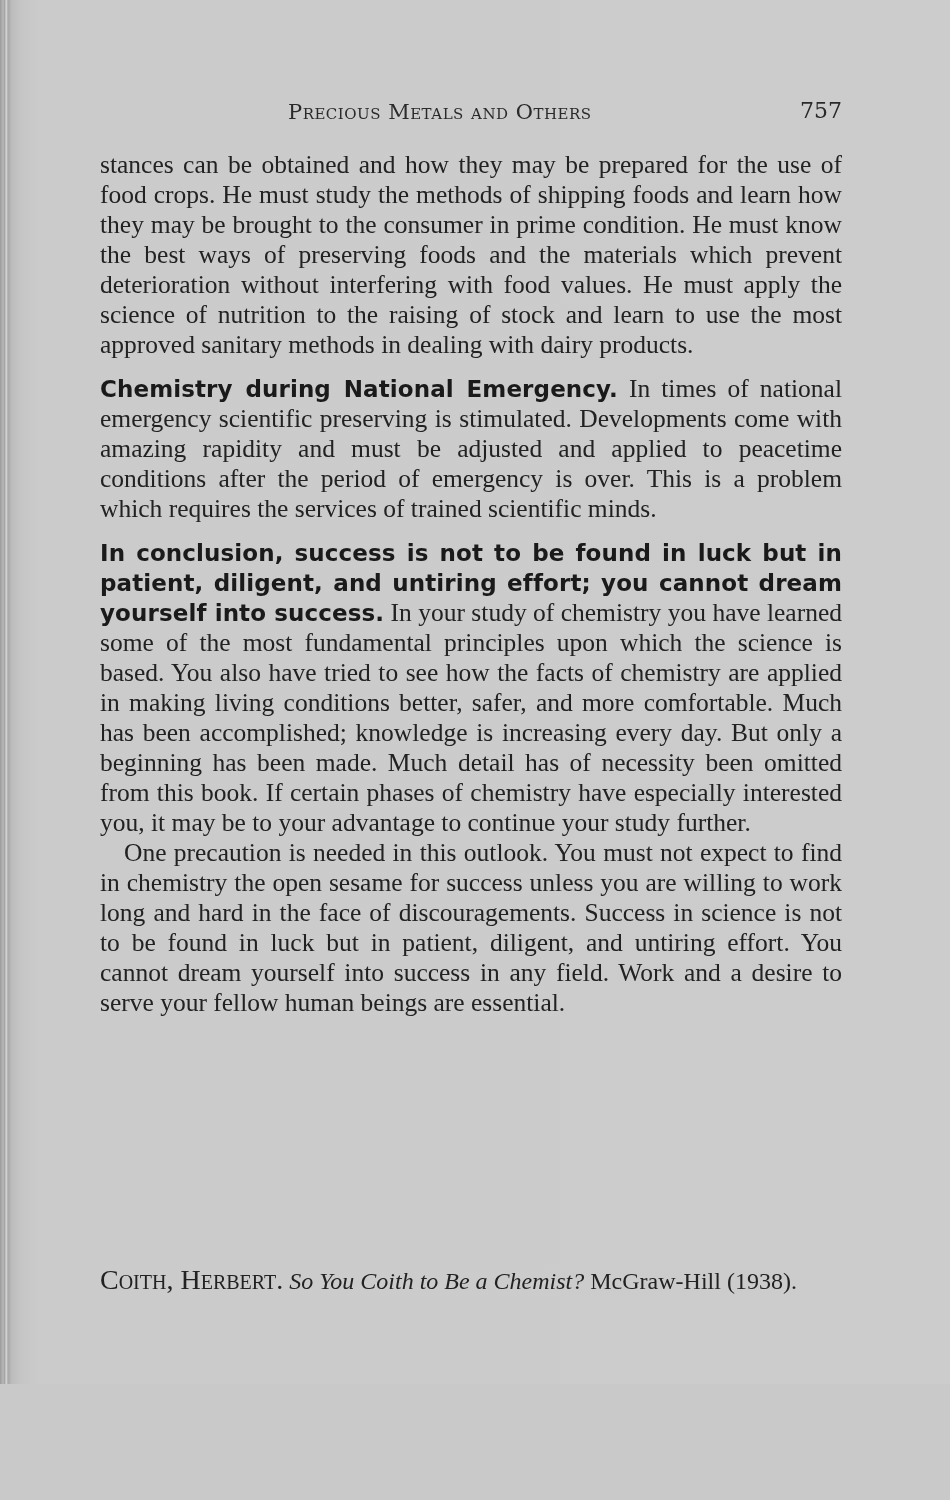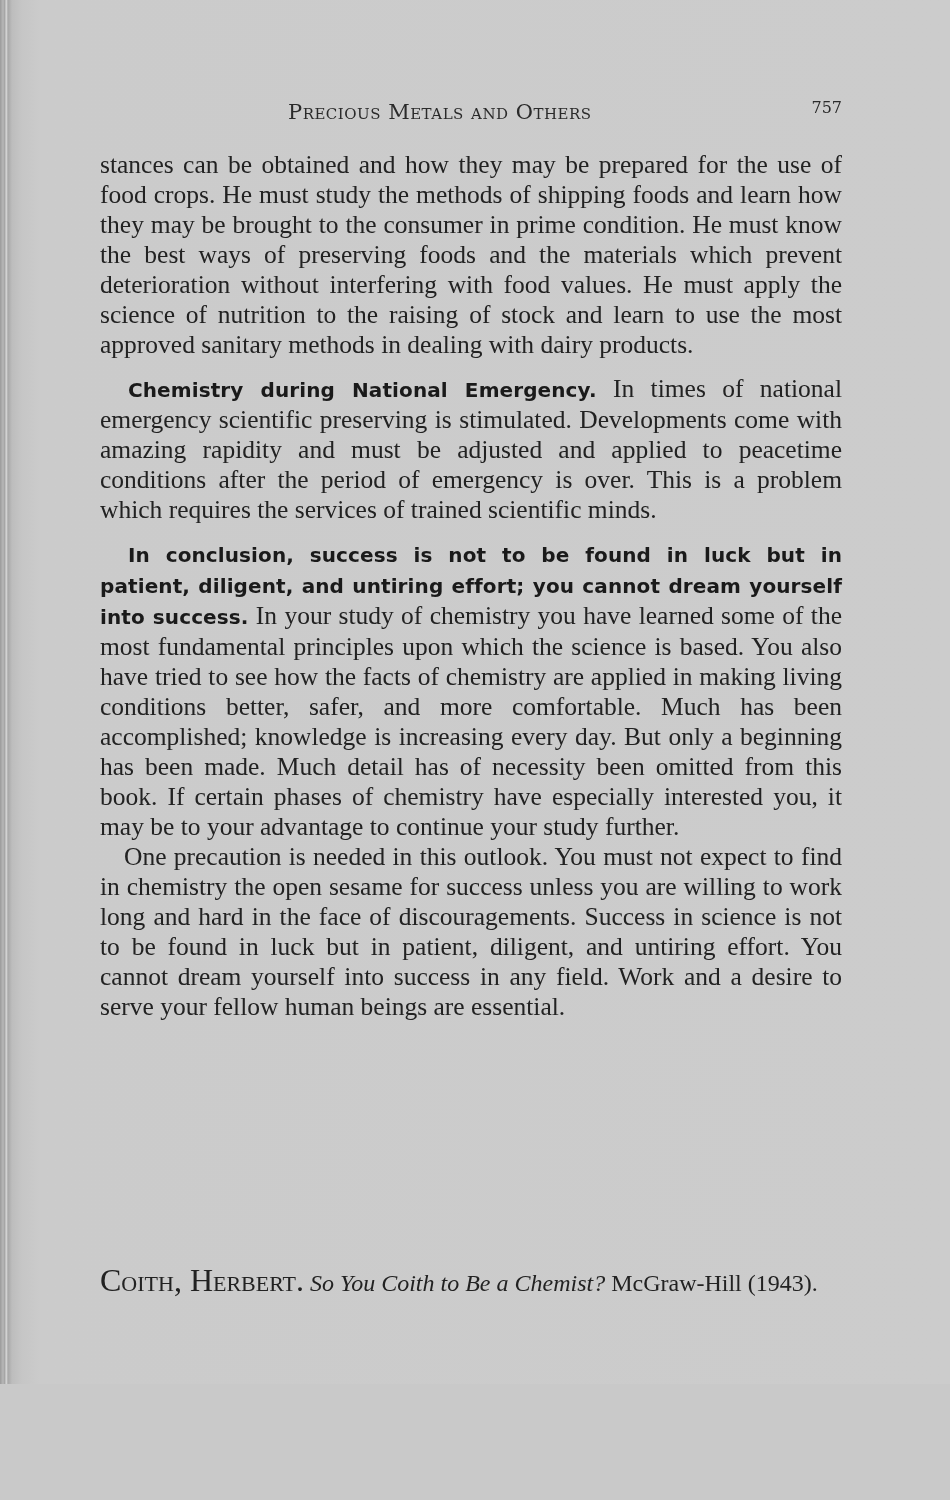--- a/index.html
+++ b/index.html
@@ -36,21 +36,21 @@
       font-variant: small-caps;
       font-size: 21px;
       letter-spacing: 0.5px;
       color: #2a2a2a;
     }
     .page-number {
       position: absolute;
       right: 0;
       top: 0;
       font-family: "DejaVu Serif", serif;
-      font-size: 16px;
+      font-size: 22px;
       color: #2a2a2a;
     }
     .body-text {
       position: absolute;
       left: 100px;
       top: 150px;
       width: 742px;
       font-family: "Liberation Serif", serif;
       font-size: 25.5px;
       line-height: 30px;
@@ -58,24 +58,23 @@
       color: #222;
     }
     .para {
       margin: 0 0 14px 0;
     }
     .para.tight { margin-bottom: 0; }
     .para.indent { text-indent: 24px; }
     .bold-lead {
       font-family: "DejaVu Sans", sans-serif;
       font-weight: bold;
-      font-size: 20px;
+      font-size: 23px;
       letter-spacing: 0.1px;
       color: #1a1a1a;
-      margin-left: 28px;
     }
     .readings-heading {
       position: absolute;
       top: 1224px;
       left: 100px;
       width: 742px;
       text-align: center;
       font-family: "DejaVu Sans", sans-serif;
       font-weight: normal;
       font-size: 21px;
@@ -87,21 +86,21 @@
       left: 100px;
       width: 734px;
       font-family: "Liberation Serif", serif;
       font-size: 24px;
       line-height: 30px;
       color: #222;
       padding-left: 36px;
       text-indent: -36px;
       box-sizing: border-box;
     }
-    .cite-author { font-variant: small-caps; font-size: 32px; }
+    .cite-author { font-variant: small-caps; font-size: 28px; }
     .cite-title { font-style: italic; }
   </style>
 </head>
 <body>
 
 <div class="page">
 
   <div class="running-head">
     <span class="running-title">Precious Metals and Others</span>
     <span class="page-number">757</span>
@@ -115,16 +114,16 @@
     <p class="para tight"><span class="bold-lead">In conclusion, success is not to be found in luck but in patient, diligent, and untiring effort; you cannot dream yourself into success.</span><span> In your study of chemistry you have learned some of the most fundamental principles upon which the science is based. You also have tried to see how the facts of chemistry are applied in making living conditions better, safer, and more comfortable. Much has been accomplished; knowledge is increasing every day. But only a beginning has been made. Much detail has of necessity been omitted from this book. If certain phases of chemistry have especially interested you, it may be to your advantage to continue your study further.</span></p>
 
     <p class="para indent">One precaution is needed in this outlook. You must not expect to find in chemistry the open sesame for success unless you are willing to work long and hard in the face of discouragements. Success in science is not to be found in luck but in patient, diligent, and untiring effort. You cannot dream yourself into success in any field. Work and a desire to serve your fellow human beings are essential.</p>
   </div>
 
 
   <div class="citation">
     <span class="cite-author">Coith, Herbert.</span>
     <span class="cite-title">So You Coith to Be a Chemist?</span>
     <span>McGraw-Hill</span>
-    <span>(1943).</span>
+    <span>(1938).</span>
   </div>
 
 </div>
 
 </body></html>

